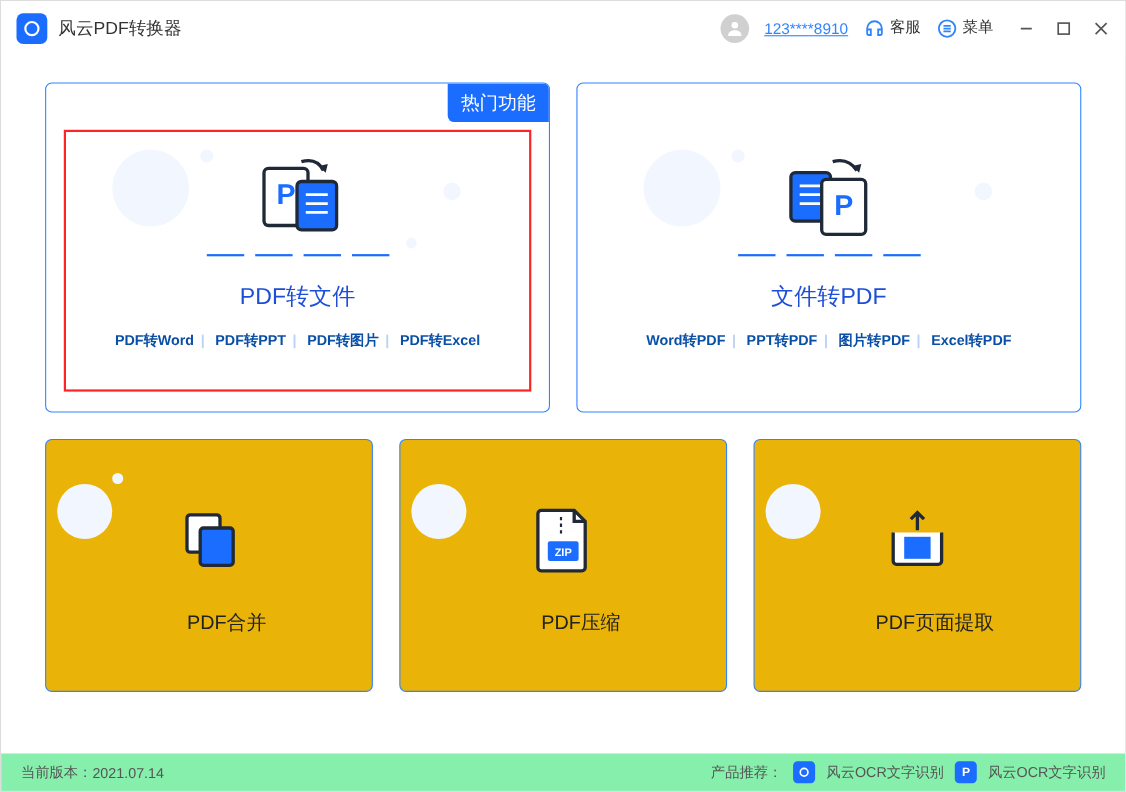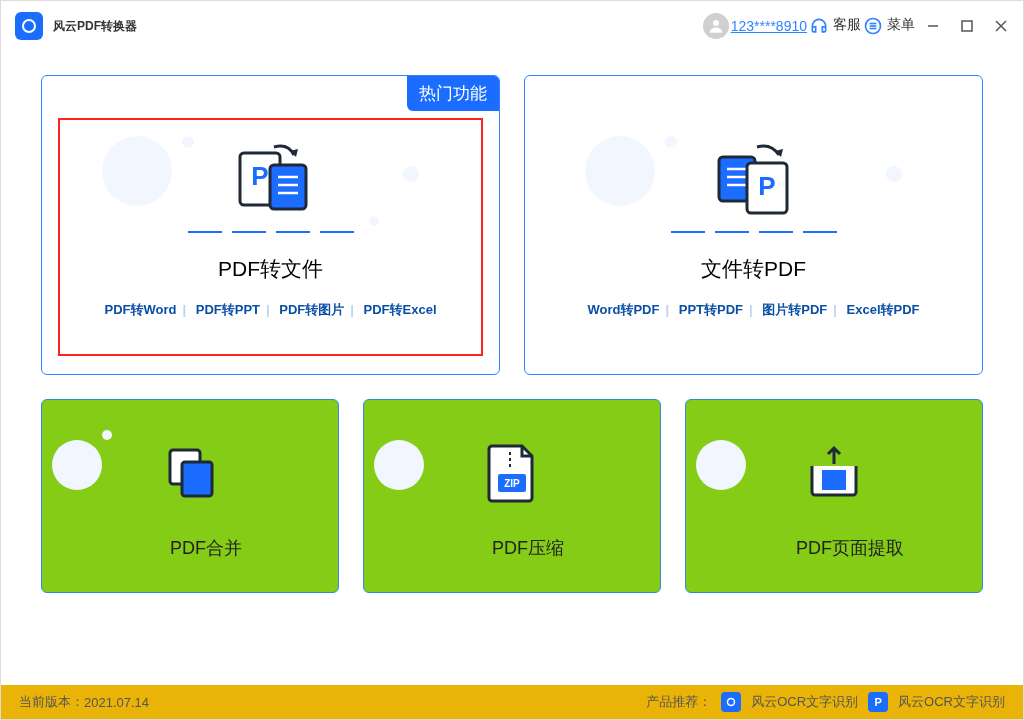--- a/index.html
+++ b/index.html
@@ -2,22 +2,22 @@
 <html><head>
 <meta charset="utf-8">
 <style>
 * { margin: 0; padding: 0; box-sizing: border-box; }
 body { font-family: "Microsoft YaHei", sans-serif; background: #fff; width: 1024px; height: 720px; overflow: hidden; position: relative; border: 1px solid #ddd; }
 
 
 .header { height: 50px; display: flex; align-items: center; padding: 0 14px; background: #fff; }
 .logo { width: 28px; height: 28px; background: #1b6dff; border-radius: 6px; display: flex; align-items: center; justify-content: center; margin-right: 10px; }
 .logo-inner { width: 14px; height: 14px; border: 2.5px solid #fff; border-radius: 50%; }
-.app-title { font-size: 12px; color: #333; font-weight: 700; }
-.header-right { margin-left: auto; display: flex; align-items: center; gap: 2px; }
+.app-title { font-size: 16px; color: #333; font-weight: 400; }
+.header-right { margin-left: auto; display: flex; align-items: center; gap: 14px; }
 .avatar { width: 26px; height: 26px; background: #d0d0d0; border-radius: 50%; display:flex; align-items:center; justify-content:center; }
 .user-link { color: #3184ff; text-decoration: underline; font-size: 14px; cursor: pointer; }
 .hitem { display: flex; align-items: flex-start; gap: 4px; color: #333; font-size: 14px; cursor: pointer; }
 .hicon { color: #3184ff; display:flex; }
 .win-controls { display: flex; align-items: center; gap: 18px; margin-left: 8px; }
 .win-btn { width: 16px; height: 16px; display: flex; align-items: center; justify-content: center; color: #555; cursor: pointer; }
 
 
 .main { padding: 24px 40px 10px; }
 .row1 { display: flex; gap: 24px; margin-bottom: 24px; }
@@ -25,31 +25,31 @@
 .hot-badge { position: absolute; top: 0; right: 0; background: #1b6dff; color: #fff; font-size: 17px; padding: 6px 12px; border-bottom-left-radius: 6px; }
 .red-highlight { position: absolute; top: 42px; left: 16px; right: 16px; bottom: 18px; border: 2.5px solid #ff2424; }
 
 .card-inner { height: 100%; display: flex; flex-direction: column; align-items: center; justify-content: center; position: relative; }
 .bg-bubbles { position: absolute; inset: 0; }
 .bubble { position: absolute; background: #f2f7ff; border-radius: 50%; }
 
 .icon-wrap { height: 95px; display: flex; align-items: center; justify-content: center; }
 .divider-line { display:flex; gap:10px; margin-top:4px;}
 .divider-line span { width: 34px; height: 2px; background: #1b6dff; }
-.card-title { font-size: 21px; color: #000000; margin: 22px 0 18px; font-weight: 500; text-align: center; }
+.card-title { font-size: 21px; color: #1d4ed8; margin: 22px 0 18px; font-weight: 500; text-align: center; }
 .sub-list { font-size: 13px; color: #0a4fa6; font-weight: bold; }
 .sub-sep { color: #bcd2f2; margin: 0 6px; }
 
 .row2 { display: flex; gap: 24px; }
-.card-small { flex: 1; border: 1.5px solid #3184ff; border-radius: 6px; height: 194px; background: #84cc16; position: relative; overflow: hidden; display: flex; flex-direction: column; align-items: center; justify-content: center; }
+.card-small { flex: 1; border: 1.5px solid #3184ff; border-radius: 6px; height: 230px; background: #eab308; position: relative; overflow: hidden; display: flex; flex-direction: column; align-items: center; justify-content: center; }
 .small-title { font-size: 18px; color: #222; margin-top: 24px; font-weight: 500; margin-left: 32px; }
 .small-icon { height: 80px; display: flex; align-items: center; justify-content: center; }
 
 
-.footer { position: absolute; bottom: 0; left: 0; right: 0; height: 34px; background: #eab308; display: flex; align-items: center; padding: 0 18px; font-size: 13px; color: #555; }
+.footer { position: absolute; bottom: 0; left: 0; right: 0; height: 34px; background: #86efac; display: flex; align-items: center; padding: 0 18px; font-size: 13px; color: #555; }
 .footer-right { margin-left: auto; display: flex; align-items: center; gap: 10px; }
 .fbadge { width: 20px; height: 20px; background: #1b6dff; border-radius: 4px; display: flex; align-items: center; justify-content: center; color: #fff; font-size: 11px; }
 </style>
 </head>
 <body>
 
 <div class="header">
   <div class="logo">
       <div class="logo-inner"></div>
     </div>

